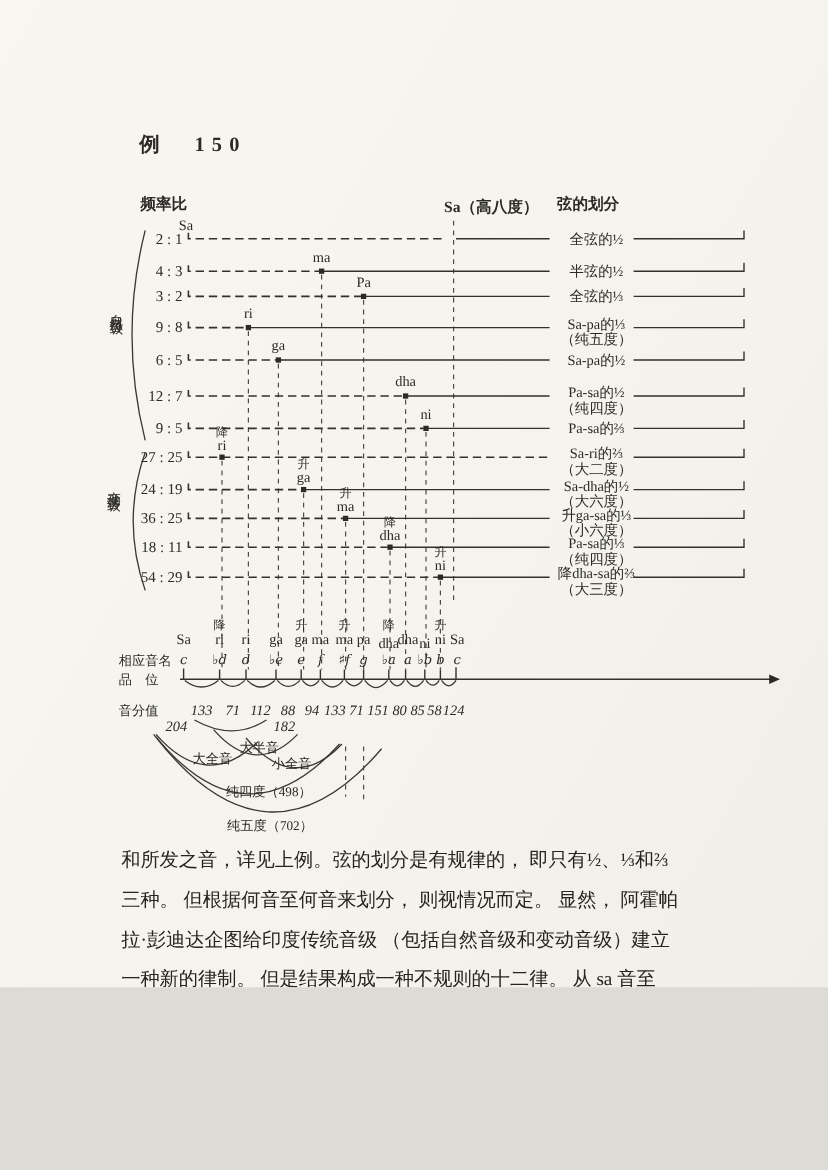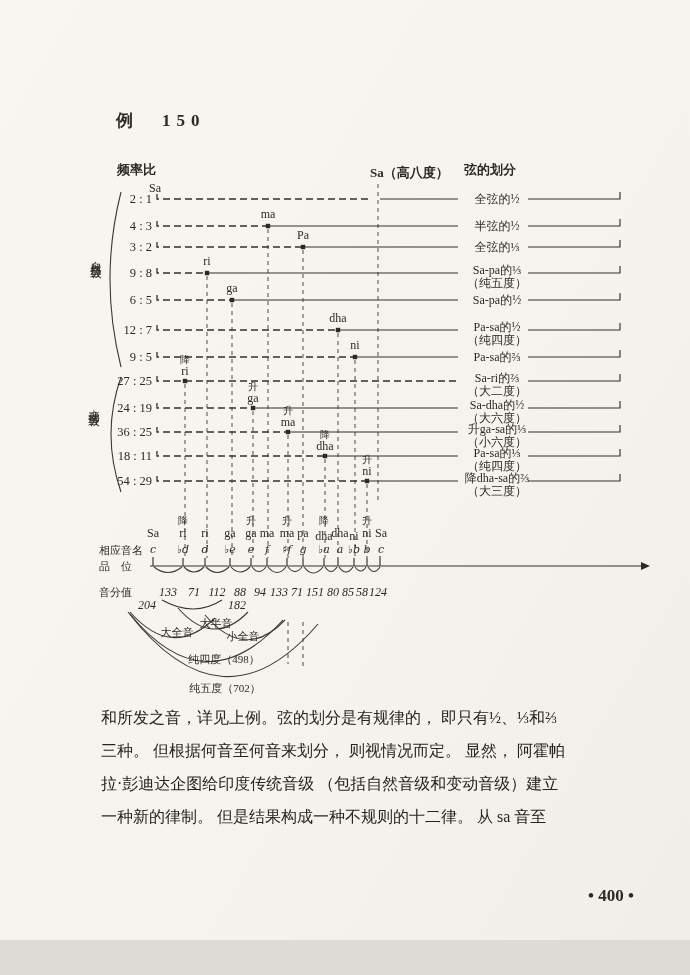--- a/index.html
+++ b/index.html
@@ -1,16 +1,16 @@
 <!DOCTYPE html>
 <html><head>
 <meta charset="utf-8">
 <style>
   html,body{margin:0;padding:0;background:#dddbd5;}
-  #page{position:relative;width:690px;height:940px;margin:0 auto;
+  #page{position:relative;width:690px;height:823px;margin:0 auto;
         background:linear-gradient(120deg,#f7f6f1 0%,#f4f3ee 60%,#efeee8 100%);
         font-family:"Liberation Serif","DejaVu Serif",serif;color:#2b2a26;overflow:hidden;}
   svg{position:absolute;left:0;top:0;}
   svg text{fill:#2b2a26;font-family:"Liberation Serif","DejaVu Serif",serif;}
   .dash{stroke:#33312c;stroke-width:1.3;fill:none;stroke-dasharray:7 4;}
   .vdash{stroke:#4c4a43;stroke-width:1;fill:none;stroke-dasharray:4 4;}
   .solid{stroke:#33312c;stroke-width:1.15;fill:none;}
   .arc{stroke:#3a3833;stroke-width:1.1;fill:none;}
   .dot{fill:#2b2a26;}
   .ratio{font-size:12.5px;}

